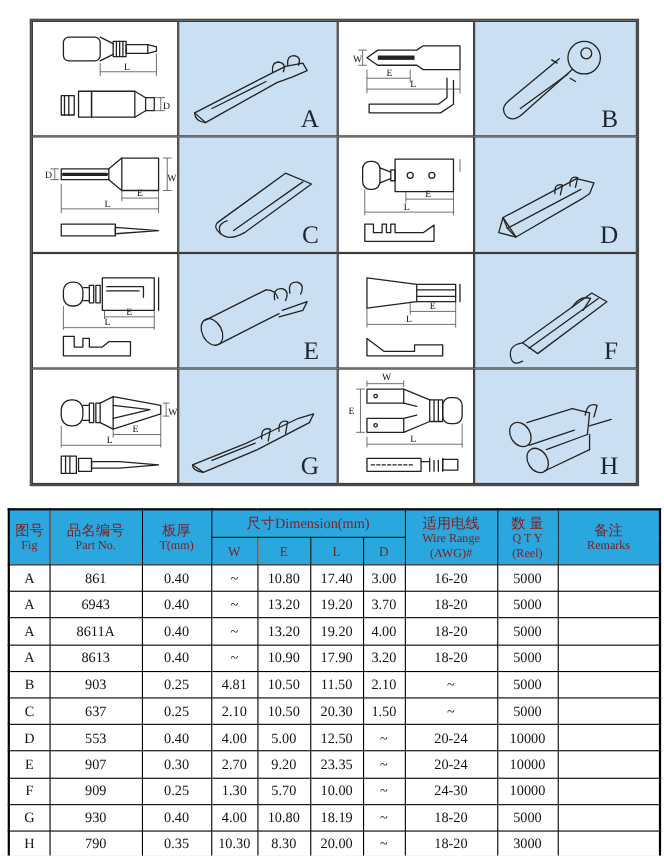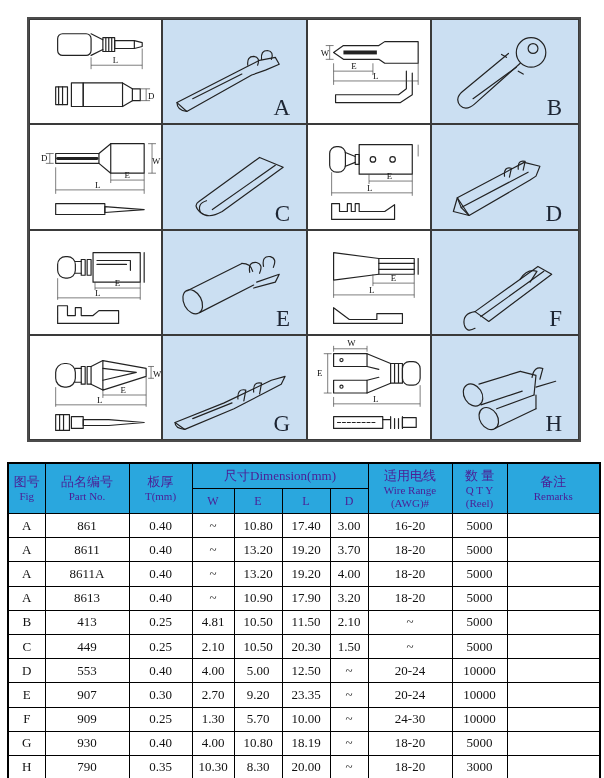--- a/index.html
+++ b/index.html
@@ -19,21 +19,21 @@
   .dimline{stroke:#444;stroke-width:0.7;fill:none;}
   .dimtext{font-family:"Liberation Serif",serif;font-size:9px;fill:#111;stroke:none;}
   .letter{position:absolute;right:16px;bottom:4px;font-size:23px;line-height:1;
           color:#1d2533;font-family:"Liberation Serif",serif;}
 
   
   table.spec{position:absolute;left:7px;top:462px;width:592px;border-collapse:collapse;
              table-layout:fixed;border:2px solid #000;}
   table.spec th,table.spec td{border:1px solid #000;text-align:center;vertical-align:middle;
              padding:0;overflow:hidden;white-space:nowrap;}
-  table.spec thead th{background:#2aa7de;font-weight:normal;color:#4c1d95;}
+  table.spec thead th{background:#2aa7de;font-weight:normal;color:#7f1d1d;}
   .zh{font-size:13px;line-height:1.25;}
   .en{font-size:11px;line-height:1.15;}
   .sub{font-size:12px;}
   table.spec thead tr:first-child th{height:24px;}
   table.spec thead tr:last-child th{height:24px;}
   table.spec tbody td{height:23.2px;font-size:13px;}
 </style>
 </head>
 <body>
 
@@ -381,21 +381,21 @@
           <td>~</td>
           <td>10.80</td>
           <td>17.40</td>
           <td>3.00</td>
           <td>16-20</td>
           <td>5000</td>
           <td></td>
         </tr>
         <tr>
           <td>A</td>
-          <td>8611</td>
+          <td>6943</td>
           <td>0.40</td>
           <td>~</td>
           <td>13.20</td>
           <td>19.20</td>
           <td>3.70</td>
           <td>18-20</td>
           <td>5000</td>
           <td></td>
         </tr>
         <tr>
@@ -417,33 +417,33 @@
           <td>~</td>
           <td>10.90</td>
           <td>17.90</td>
           <td>3.20</td>
           <td>18-20</td>
           <td>5000</td>
           <td></td>
         </tr>
         <tr>
           <td>B</td>
-          <td>413</td>
+          <td>903</td>
           <td>0.25</td>
           <td>4.81</td>
           <td>10.50</td>
           <td>11.50</td>
           <td>2.10</td>
           <td>~</td>
           <td>5000</td>
           <td></td>
         </tr>
         <tr>
           <td>C</td>
-          <td>449</td>
+          <td>637</td>
           <td>0.25</td>
           <td>2.10</td>
           <td>10.50</td>
           <td>20.30</td>
           <td>1.50</td>
           <td>~</td>
           <td>5000</td>
           <td></td>
         </tr>
         <tr>

